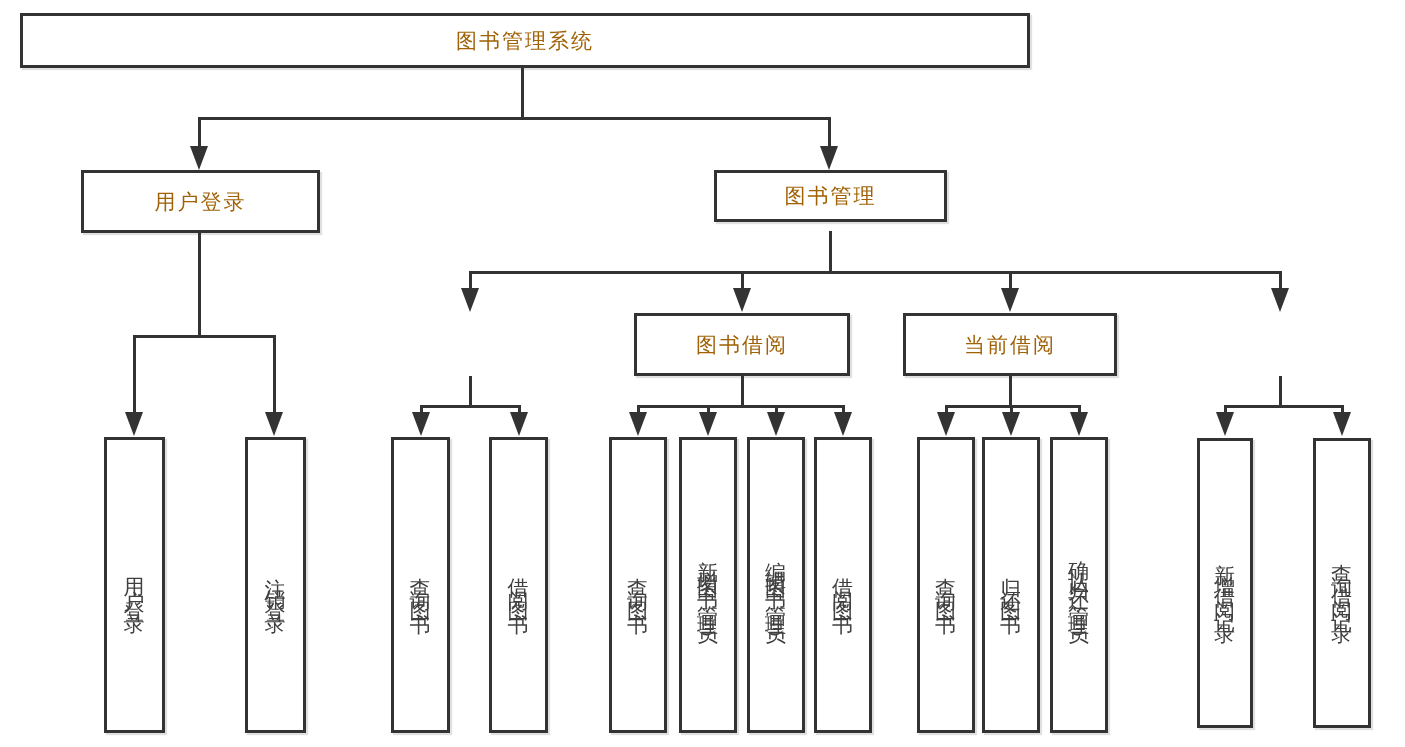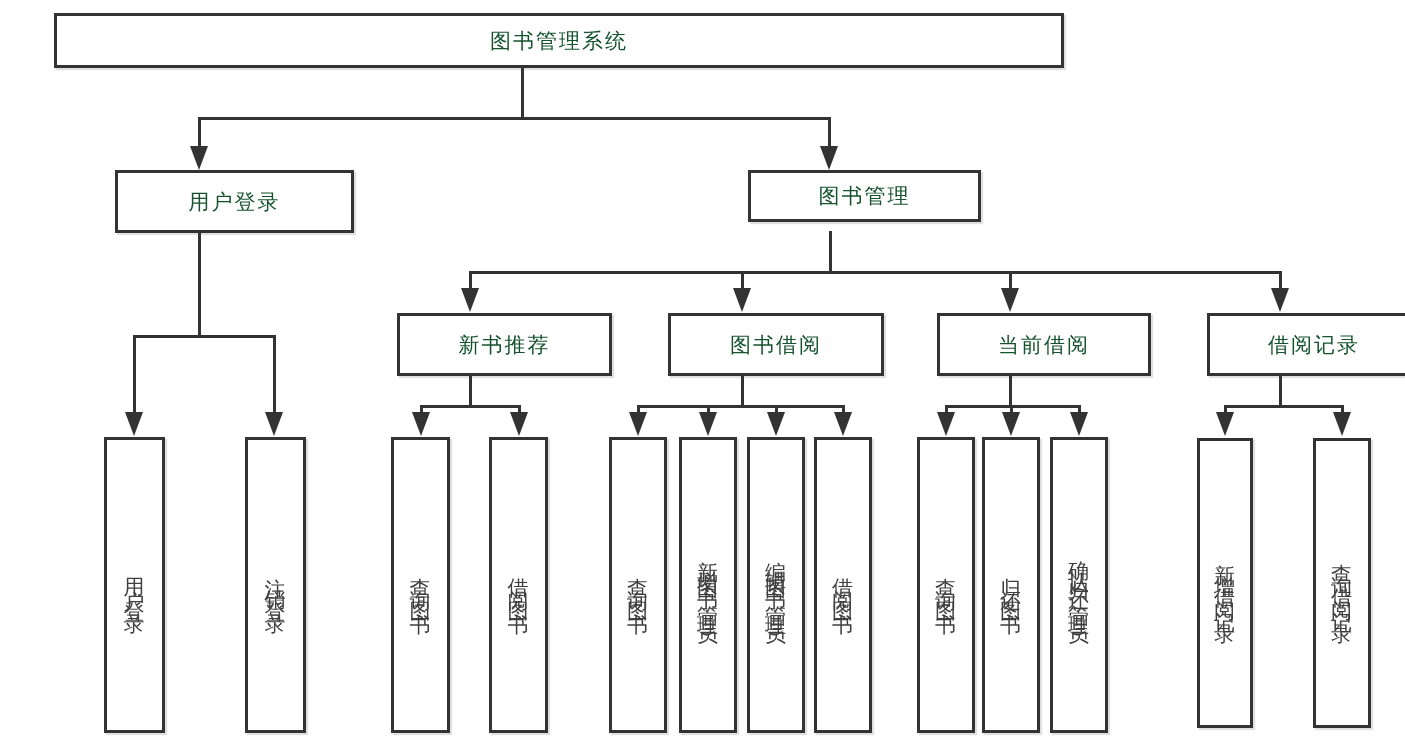--- a/index.html
+++ b/index.html
@@ -10,23 +10,22 @@
     font-family:"Liberation Sans","DejaVu Sans",sans-serif;
     overflow:hidden;
   }
   
   .nbox{
     position:absolute;
     box-sizing:border-box;
     background:#ffffff;
     border:3px solid #333333;
     display:flex;align-items:center;justify-content:center;
-    font-size:21px;color:#14532d;letter-spacing:2px;
+    font-size:21px;color:#a16207;letter-spacing:2px;
     box-shadow:2px 2px 1px rgba(0,0,0,0.12);
-    margin-left:34px;
   }
   .leaf{
     position:absolute;
     box-sizing:border-box;
     background:#ffffff;
     border:3px solid #333333;
     box-shadow:2px 2px 1px rgba(0,0,0,0.12);
   }
   .vtext{
     position:absolute;left:50%;top:50%;
@@ -81,24 +80,22 @@
   <div class="hl" style="left:469px;top:271px;width:812px;"></div>
   <div class="vl" style="left:469px;top:271px;height:22px;"></div>
   <div class="ar" style="left:461px;top:288px;"></div>
   <div class="vl" style="left:741px;top:271px;height:22px;"></div>
   <div class="ar" style="left:733px;top:288px;"></div>
   <div class="vl" style="left:1009px;top:271px;height:22px;"></div>
   <div class="ar" style="left:1001px;top:288px;"></div>
   <div class="vl" style="left:1279px;top:271px;height:22px;"></div>
   <div class="ar" style="left:1271px;top:288px;"></div>
 
-  <div class="nbox" style="left:363px;top:313px;width:215px;height:63px;">新书推荐</div>
   <div class="nbox" style="left:903px;top:313px;width:214px;height:63px;">当前借阅</div>
   <div class="nbox" style="left:634px;top:313px;width:216px;height:63px;">图书借阅</div>
-  <div class="nbox" style="left:1173px;top:313px;width:214px;height:63px;">借阅记录</div>
 
   <div class="vl" style="left:469px;top:376px;height:31px;"></div>
   <div class="hl" style="left:420px;top:405px;width:100px;"></div>
   <div class="vl" style="left:420px;top:405px;height:12px;"></div>
   <div class="ar" style="left:412px;top:412px;"></div>
   <div class="vl" style="left:518px;top:405px;height:12px;"></div>
   <div class="ar" style="left:510px;top:412px;"></div>
 
   <div class="vl" style="left:741px;top:376px;height:31px;"></div>
   <div class="hl" style="left:637px;top:405px;width:208px;"></div>

